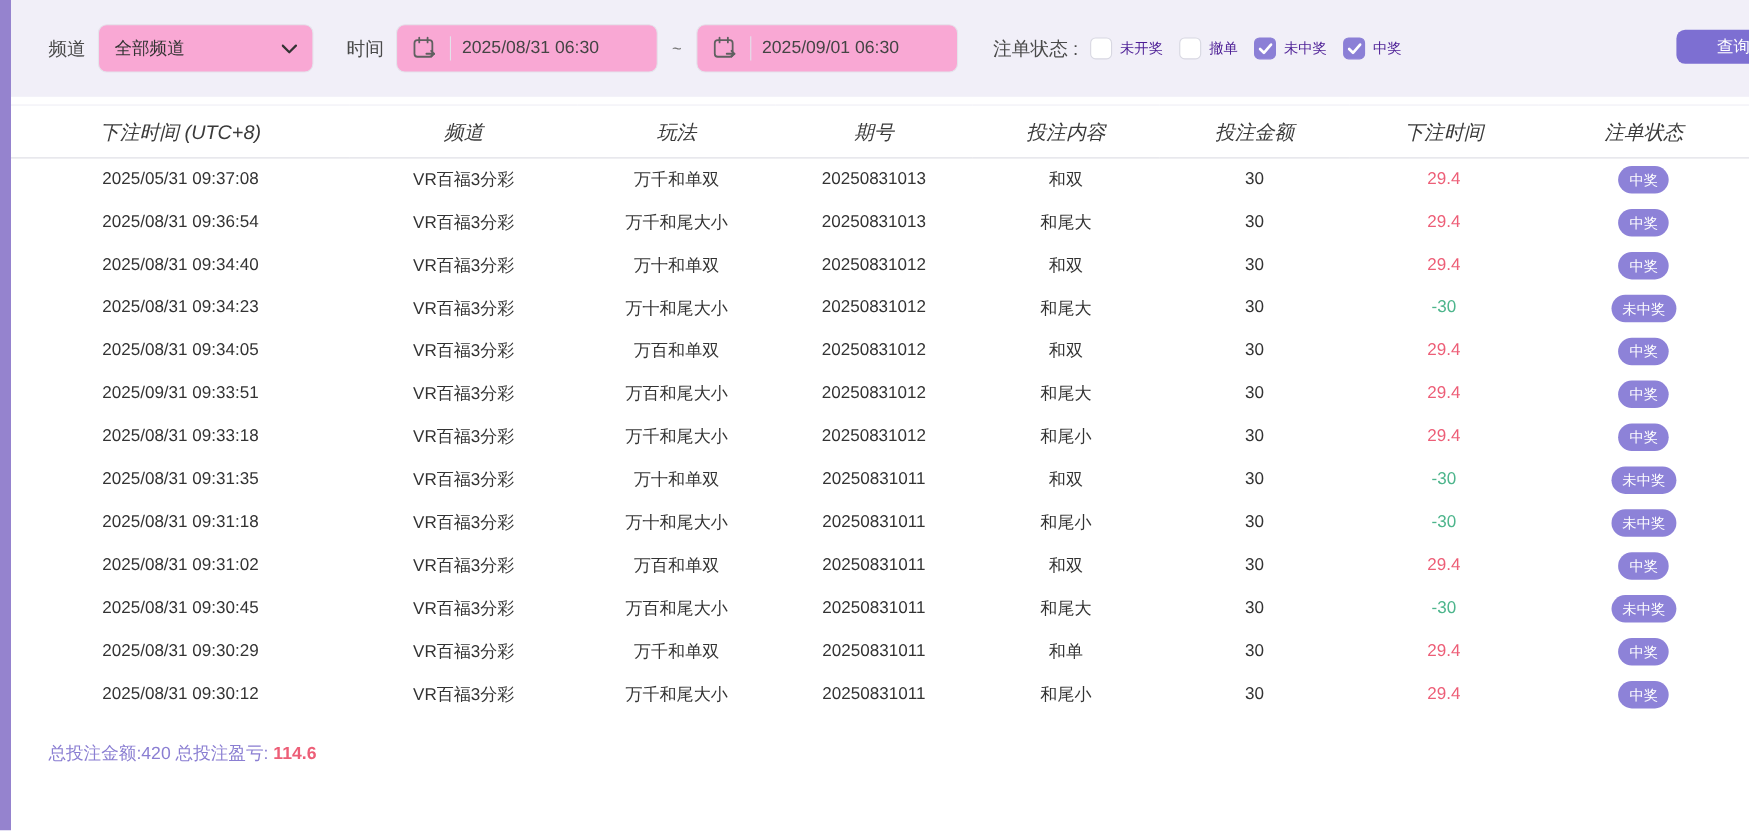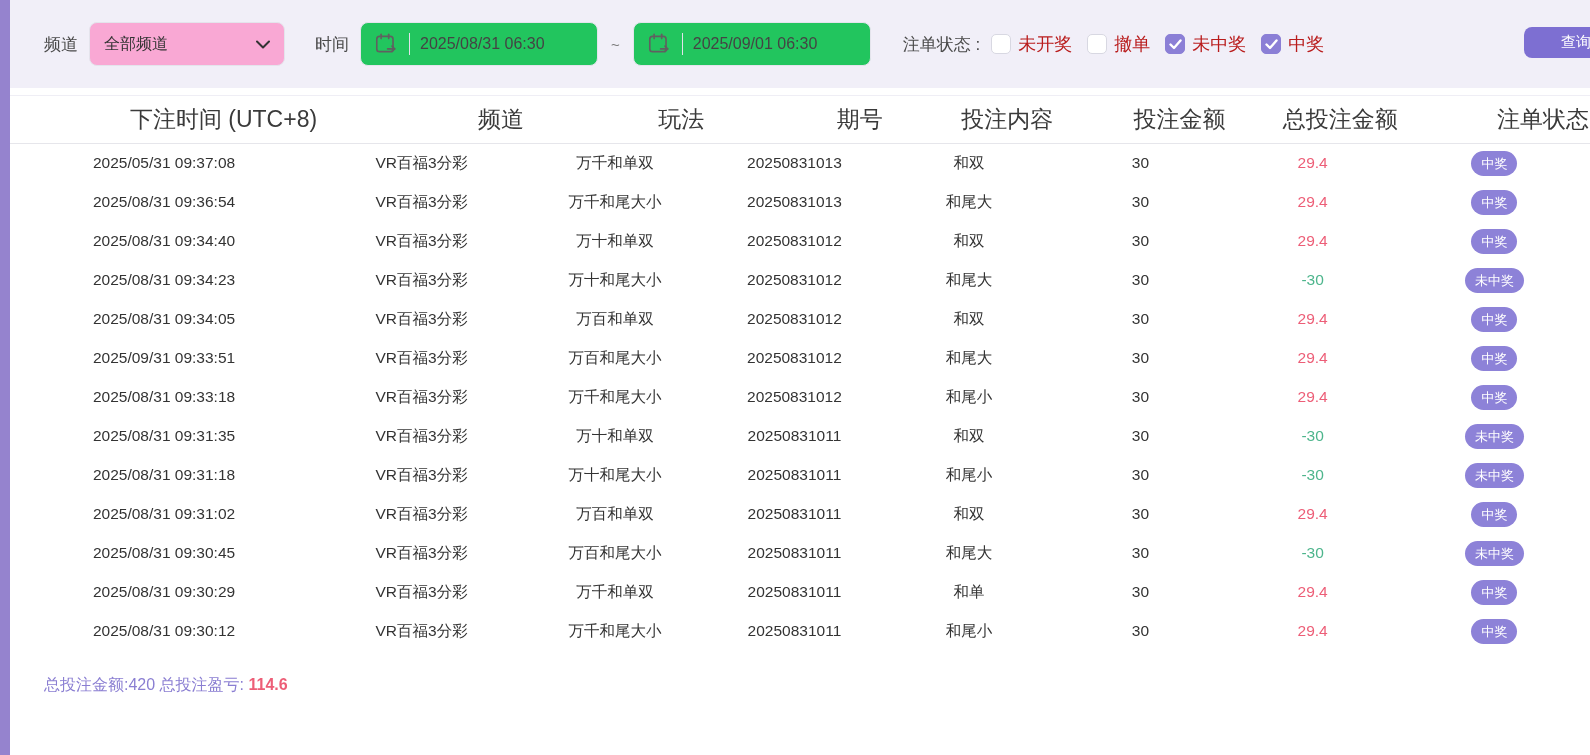--- a/index.html
+++ b/index.html
@@ -16,40 +16,40 @@
   .page{position:relative;width:1292px;height:755px;}
   .left-strip{position:absolute;left:0;top:0;width:10px;height:755px;background:var(--strip);}
   .content{position:absolute;left:10px;top:0;width:1580px;height:755px;}
 
   
   .filter-bar{height:88px;background:var(--filter_bg);display:flex;align-items:center;padding-left:34px;position:relative;}
   .flabel{font-size:17px;color:var(--label);margin-right:11px;white-space:nowrap;}
   .select{width:196px;height:44px;background:#f9a8d4;border:1px solid var(--border);border-radius:8px;
     display:flex;align-items:center;justify-content:space-between;padding:0 14px;font-size:16px;color:#333;
     margin-right:30px;cursor:pointer;}
-  .datebox{width:238px;height:44px;background:#22c55e;border:1px solid var(--border);border-radius:8px;
+  .datebox{width:238px;height:44px;background:#f9a8d4;border:1px solid var(--border);border-radius:8px;
     display:flex;align-items:center;padding:0 12px;gap:10px;font-size:16px;color:#444;cursor:pointer;}
   .datebox .vline{width:1px;height:22px;background:#e2e2ea;}
   .tilde{margin:0 13px;color:#777;font-size:15px;}
   .status-label{margin-left:32px;}
   .chk-group{display:flex;align-items:center;}
   .chk{display:flex;align-items:center;gap:7px;cursor:pointer;margin-right:15px;}
   .chk .box{width:20px;height:20px;border-radius:5px;background:#fff;border:1px solid #d8d8e2;
     display:flex;align-items:center;justify-content:center;flex:0 0 auto;}
   .chk .box.checked{background:var(--accent);border-color:var(--accent);}
-  .chk-label{font-size:18px;color:#b91c1c;white-space:nowrap;}
+  .chk-label{font-size:13px;color:#4c1d95;white-space:nowrap;}
   .query-btn{position:absolute;left:1514px;top:27px;width:104px;height:31px;background:var(--button);
     color:#fff;border:none;border-radius:8px;font-size:15px;cursor:pointer;
     font-family:"Liberation Sans","DejaVu Sans",sans-serif;}
 
   
   .table-wrap{margin-top:7px;}
   table{width:100%;border-collapse:collapse;table-layout:fixed;}
-  thead th{height:48px;font-weight:normal;font-size:23px;color:#3a3a3a;
-    border-top:1px solid #efeef5;border-bottom:1px solid #e6e6eb;text-align:right;}
+  thead th{height:48px;font-weight:normal;font-size:18px;color:#3a3a3a;
+    border-top:1px solid #efeef5;border-bottom:1px solid #e6e6eb;text-align:center;font-style:italic;}
   tbody td{height:39px;text-align:center;font-size:15.5px;color:#333;padding:0;white-space:nowrap;}
   td.pnl-win{color:var(--win);}
   td.pnl-loss{color:var(--loss);}
   .status-badge{display:inline-block;background:var(--badge);color:#fff;border-radius:14px;
     padding:6px 10px;font-size:13px;line-height:1;}
 
   
   .summary{margin:24px 0 0 34px;font-size:16px;color:var(--summary);}
   .summary .sum-pnl{color:var(--win);font-weight:bold;}
   svg{display:block;}
@@ -145,21 +145,21 @@
             <col style="width:12.1%">
         </colgroup>
         <thead>
           <tr>
               <th>下注时间 (UTC+8)</th>
               <th>频道</th>
               <th>玩法</th>
               <th>期号</th>
               <th>投注内容</th>
               <th>投注金额</th>
-              <th>总投注金额</th>
+              <th>下注时间</th>
               <th>注单状态</th>
             </tr>
         </thead>
         <tbody>
             <tr>
               <td>2025/05/31 09:37:08</td>
               <td>VR百福3分彩</td>
               <td>万千和单双</td>
               <td>20250831013</td>
               <td>和双</td>

